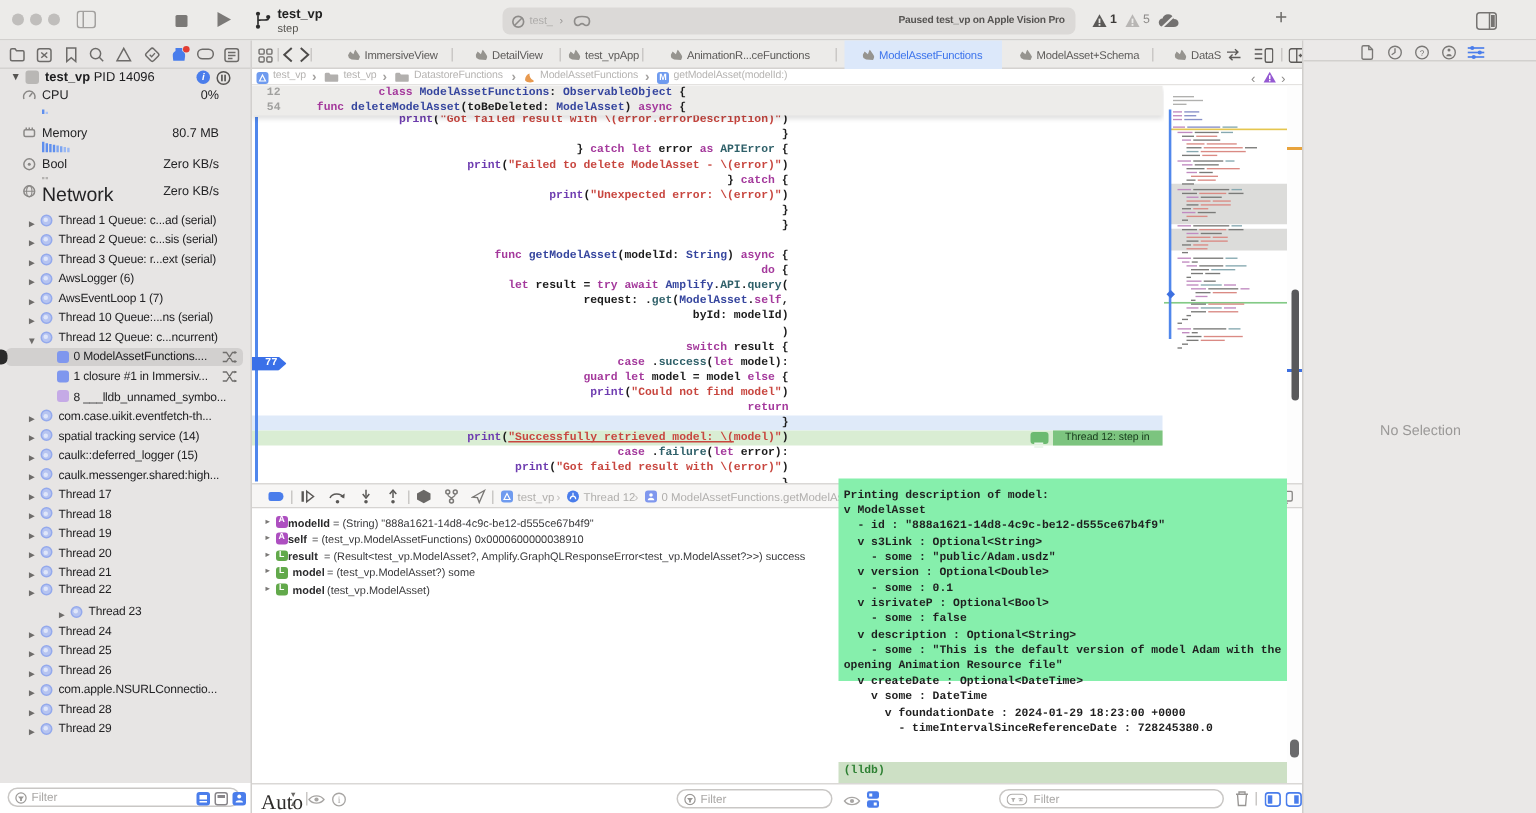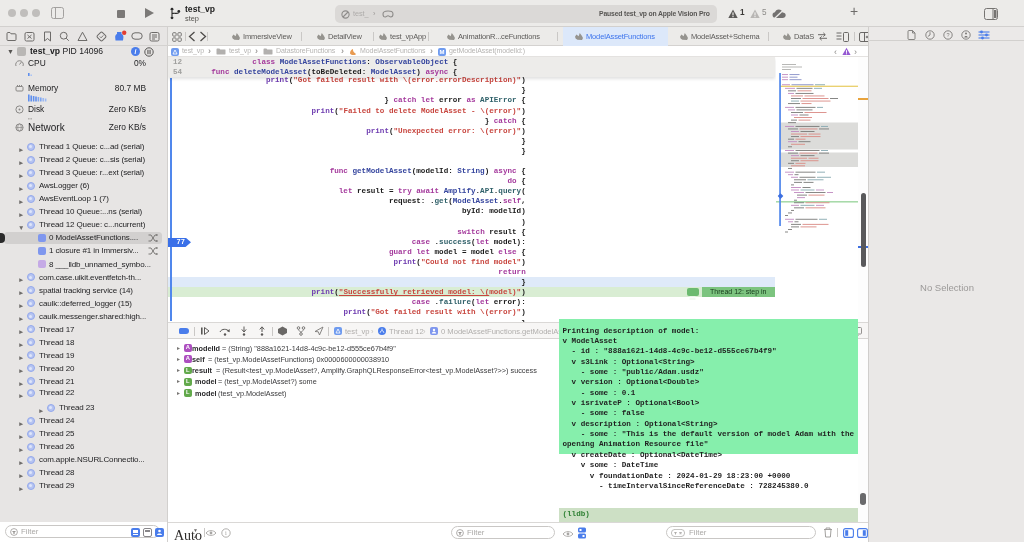--- a/index.html
+++ b/index.html
@@ -183,34 +183,34 @@
         <rect x="12" y="3.5" width="1.6" height="4" fill="#7da5f1"></rect>
         <rect x="14.4" y="4" width="1.6" height="3.5" fill="#9ab8f3"></rect>
         <rect x="16.8" y="4.5" width="1.6" height="3" fill="#9ab8f3"></rect>
       </svg>
   </div>
   <div class="abs" style="left:0;top:77px;width:168px;">
     <svg class="abs" style="left:15px;top:1px" width="9" height="9" viewBox="0 0 9 9">
         <circle cx="4.5" cy="4.5" r="3.6" fill="none" stroke="#8a8886"></circle>
         <circle cx="4.5" cy="4.5" r="1" fill="#8a8886"></circle>
       </svg>
-    <span class="abs" style="left:28px;top:0;font-size:8.4px;color:#232325;">Disk</span>
+    <span class="abs" style="left:28px;top:0;font-size:8.4px;color:#232325;">Bool</span>
     <span class="abs" style="right:22px;top:0;font-size:8.4px;color:#232325;">Zero KB/s</span>
     <svg class="abs" style="left:28px;top:11px" width="10" height="5">
         <rect x="0" y="3" width="1.6" height="1.5" fill="#b4b2b0"></rect>
         <rect x="2.4" y="3" width="1.6" height="1.5" fill="#b4b2b0"></rect>
       </svg>
   </div>
   <div class="abs" style="left:0;top:95px;width:168px;">
     <svg class="abs" style="left:15px;top:1px" width="9" height="9" viewBox="0 0 9 9">
         <circle cx="4.5" cy="4.5" r="3.6" fill="none" stroke="#8a8886"></circle>
         <ellipse cx="4.5" cy="4.5" rx="1.8" ry="3.6" fill="none" stroke="#8a8886" stroke-width="0.7"></ellipse>
         <line x1="0.9" y1="4.5" x2="8.1" y2="4.5" stroke="#8a8886" stroke-width="0.7"></line>
       </svg>
-    <span class="abs" style="left:28px;top:0;font-size:10px;color:#232325;">Network</span>
+    <span class="abs" style="left:28px;top:0;font-size:13px;color:#232325;">Network</span>
     <span class="abs" style="right:22px;top:0;font-size:8.4px;color:#232325;">Zero KB/s</span>
   </div>
   <div id="threads">
   <div class="srow" style="top:113.0px;">
         <span class="chev" style="left:18px;top:2.5px;font-size:6.5px;color:#6e6c6a;">►</span>
         <span class="thr"></span>
         <span class="abs" style="left:39px;">Thread 1 Queue: c...ad (serial)</span>
       </div>
   <div class="srow" style="top:126.0px;">
         <span class="chev" style="left:18px;top:2.5px;font-size:6.5px;color:#6e6c6a;">►</span>
@@ -491,21 +491,21 @@
   <div class="abs" style="left:0;top:181px;width:23px;height:9.6px;background:#3a70e8;clip-path:polygon(0 0,17.5px 0,23px 4.8px,17.5px 9.6px,0 9.6px);"></div>
   <div class="abs" style="left:0;top:181.2px;width:17px;height:9.6px;color:#fff;font-size:7px;font-family:'Liberation Mono',monospace;font-weight:bold;text-align:right;line-height:9.6px;">77</div>
 
   <div class="abs" style="left:519px;top:231.8px;width:11.5px;height:8.2px;background:#6cba70;border-radius:2px;"><svg width="11" height="8" viewBox="0 0 11 8">
         <rect x="2.5" y="2" width="6" height="1.2" fill="#eaf5ea"></rect>
         <rect x="2.5" y="4.4" width="6" height="1.2" fill="#eaf5ea"></rect>
       </svg></div>
   <div class="abs" style="left:533.5px;top:230.85px;width:73.5px;height:10.1px;background:#7cc47f;font-size:7px;color:#15381a;line-height:10.1px;text-align:center;">Thread 12: step in</div>
 
   <div class="abs" style="left:0;top:0;width:607px;height:20.8px;background:#edecea;box-shadow:0 2px 3px rgba(0,0,0,0.12);"></div>
-  <pre class="codepre abs" style="left:0;top:0;width:19px;text-align:center;color:#a0a09e;font-weight:bold;">12
+  <pre class="codepre abs" style="left:0;top:0;width:19px;text-align:right;color:#a0a09e;font-weight:bold;">12
 54</pre>
   <pre class="codepre abs" style="left:25px;top:0;"><span class="kw">class</span> <span class="ty">ModelAssetFunctions</span>: <span class="ty">ObservableObject</span> {
     <span class="kw">func</span> <span class="ty">deleteModelAsset</span>(toBeDeleted: <span class="ty">ModelAsset</span>) <span class="kw">async</span> {</pre>
   <svg class="abs" style="left:607.5px;top:0;" width="83" height="265" viewBox="0 0 83 265">
       <rect x="0" y="0" width="83" height="265" fill="#ffffff"></rect>
       <rect x="4" y="65.5" width="79" height="27" fill="#dcdcda"></rect>
       <rect x="4" y="95.5" width="79" height="14.5" fill="#dcdcda"></rect>
       <rect x="4" y="28.7" width="79" height="1.1" fill="#e5c64f"></rect>
       <rect x="-3" y="144.3" width="86" height="1.1" fill="#83ca86"></rect>
       <rect x="6.0" y="7.00" width="14" height="0.9" fill="#b0b0ae"></rect>

